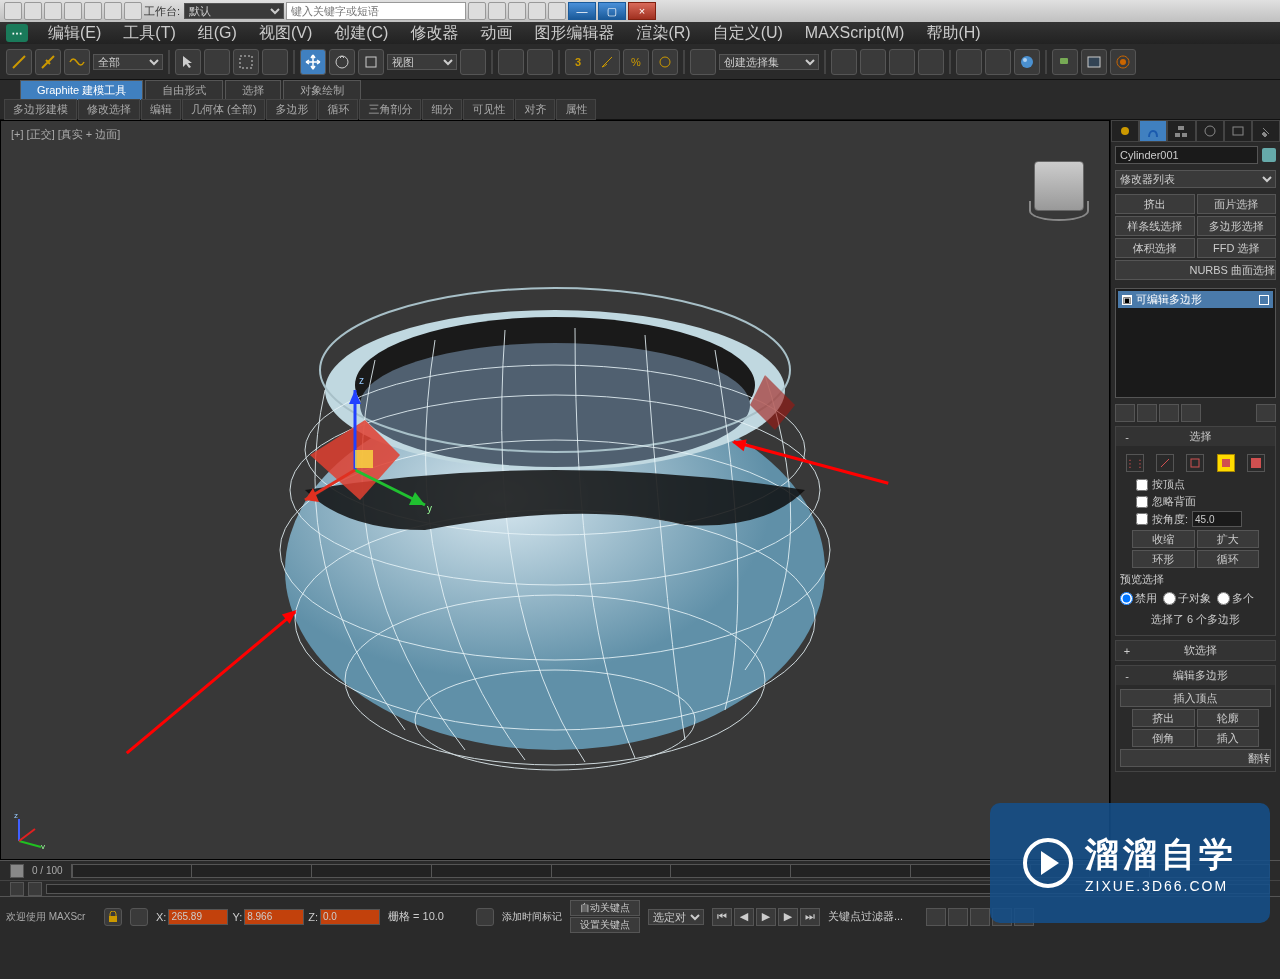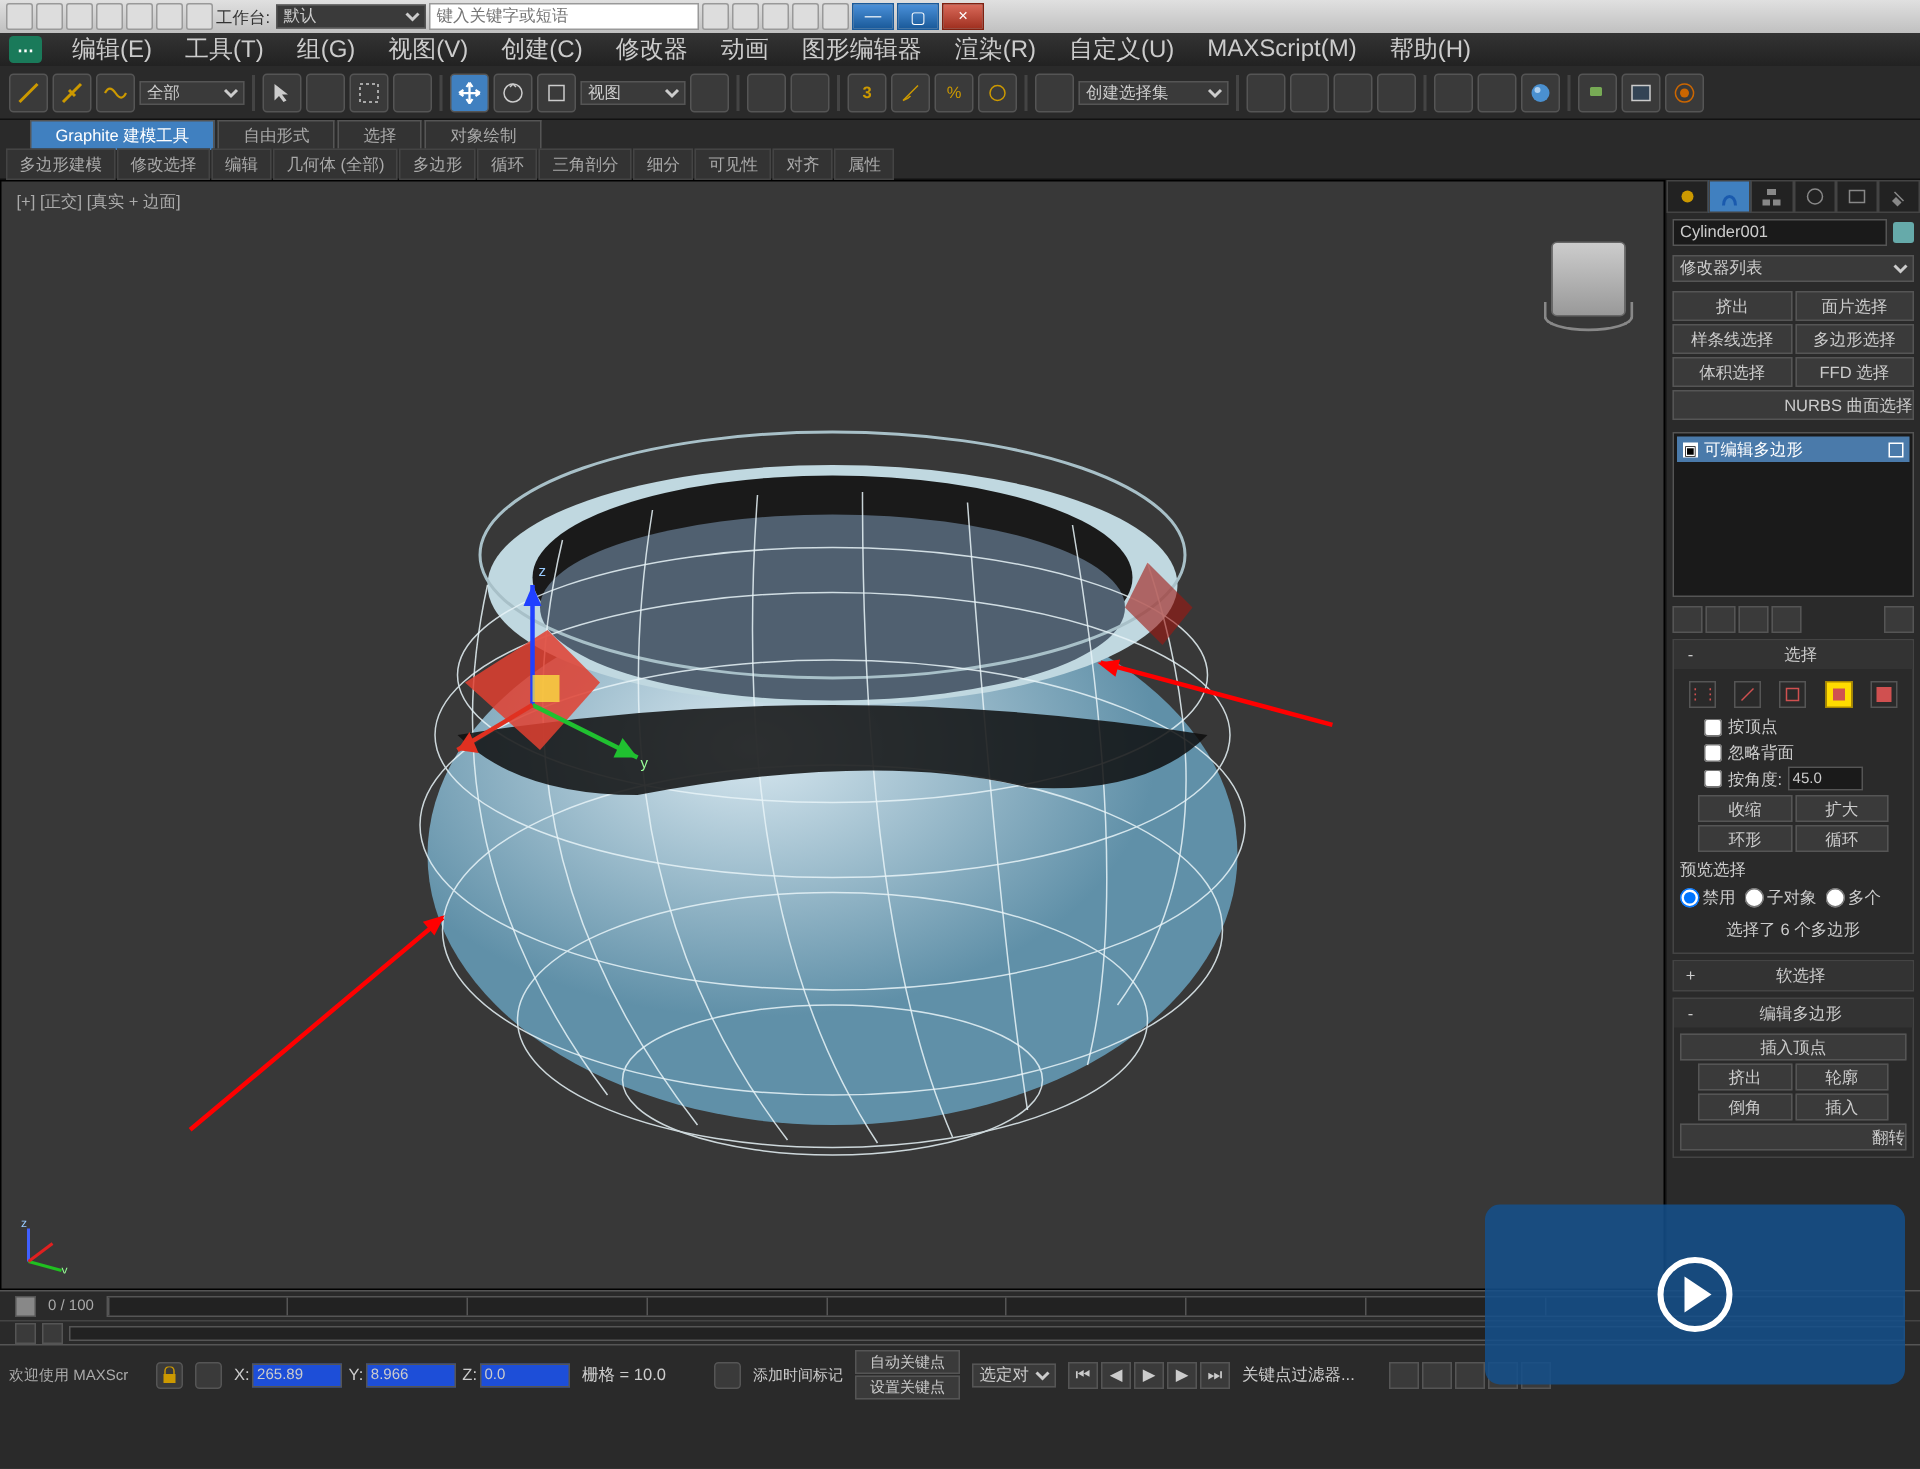--- a/index.html
+++ b/index.html
@@ -72,21 +72,21 @@
 .trackbar { height: 16px; background: #2a2a2a; border-top: 1px solid #444; display: flex; align-items: center; padding: 0 10px; gap: 4px; }
 .trackbar .tb-icon { width: 14px; height: 14px; background: #3a3a3a; border: 1px solid #555; }
 .trackbar .tb-slider { flex: 1; height: 10px; background: #222; border: 1px solid #555; }
 .status-bar { height: 40px; background: #2a2a2a; border-top: 1px solid #555; display: flex; align-items: center; padding: 0 6px; gap: 8px; font-size: 11px; }
 .status-left { width: 90px; display: flex; flex-direction: column; gap: 2px; }
 .status-left .sl-label { font-size: 10px; color: #aaa; }
 .status-prompt { flex: 1; display: flex; flex-direction: column; gap: 2px; }
 .status-prompt .sp1 { font-size: 11px; color: #ccc; }
 .status-coords { display: flex; gap: 4px; align-items: center; }
 .coord-box { display: flex; align-items: center; gap: 2px; }
-.coord-box .cinput { width: 60px; height: 16px; background: #1d4ed8; color: #ccc; border: 1px solid #555; font-size: 10px; padding: 0 2px; }
+.coord-box .cinput { width: 60px; height: 16px; background: #c2410c; color: #ccc; border: 1px solid #555; font-size: 10px; padding: 0 2px; }
 .transport { display: flex; gap: 2px; }
 .transport .tbtn { width: 20px; height: 18px; background: #3a3a3a; border: 1px solid #555; display: flex; align-items: center; justify-content: center; }
 .autokey { display: flex; flex-direction: column; gap: 1px; }
 .autokey .ak { width: 70px; height: 16px; background: #3a3a3a; border: 1px solid #555; font-size: 10px; color: #ccc; display: flex; align-items: center; justify-content: center; }
 .watermark { position: absolute; right: 10px; bottom: 56px; width: 280px; height: 120px; background: rgba(20,80,140,0.85); border-radius: 10px; display: flex; align-items: center; justify-content: center; gap: 12px; }
 .watermark .play { width: 50px; height: 50px; border: 4px solid #fff; border-radius: 50%; display: flex; align-items: center; justify-content: center; }
 .watermark .play::after { content: ''; width: 0; height: 0; border-left: 18px solid #fff; border-top: 12px solid transparent; border-bottom: 12px solid transparent; margin-left: 4px; }
 .watermark .wm-text { color: #fff; display: flex; flex-direction: column; }
 .watermark .wm-text .t1 { font-size: 34px; font-weight: bold; letter-spacing: 4px; }
 .watermark .wm-text .t2 { font-size: 14px; letter-spacing: 2px; }
@@ -572,13 +572,17 @@
     <div class="tbtn"></div>
     <div class="tbtn"></div>
     <div class="tbtn"></div>
     <div class="tbtn"></div>
     <div class="tbtn"></div>
   </div>
 </div>
 
 <div class="watermark">
   <div class="play"></div>
+  <div class="wm-text">
+    <span class="t1">溜溜自学</span>
+    <span class="t2">ZIXUE.3D66.COM</span>
+  </div>
 </div>
 
 </body></html>

